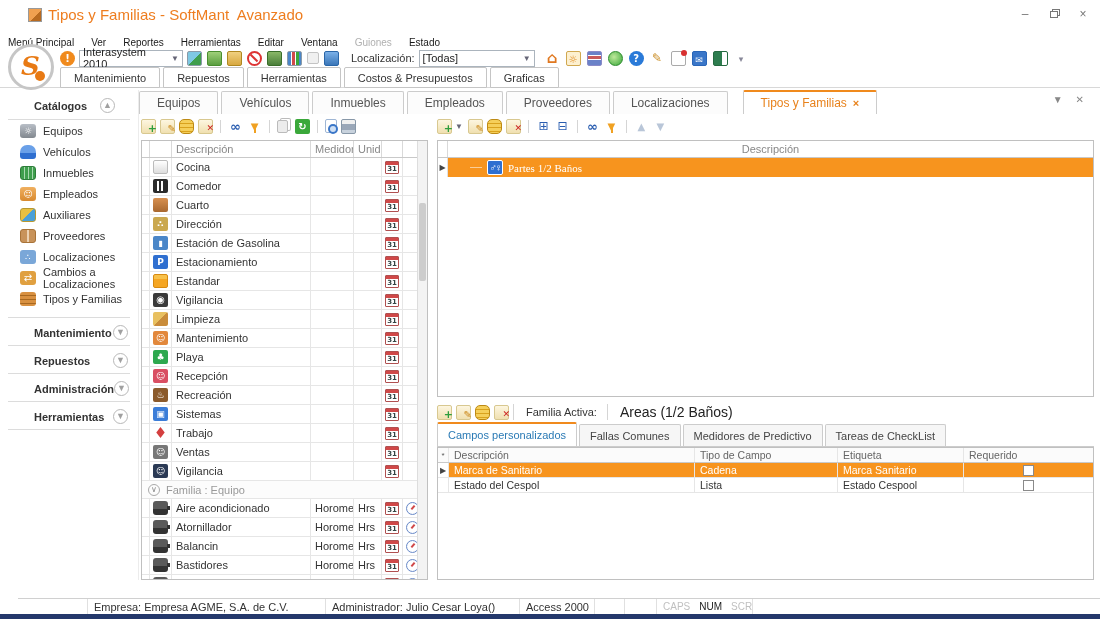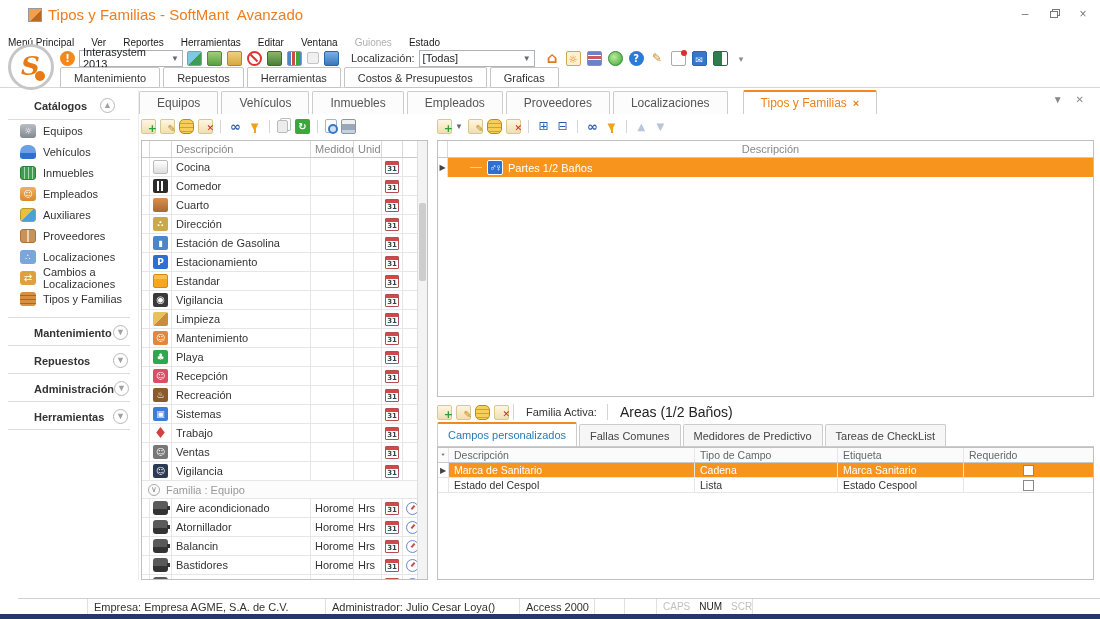--- a/index.html
+++ b/index.html
@@ -188,21 +188,21 @@
   .ri-machine::before { content:""; position:absolute; right:-2px; top:5px; width:3px; height:4px; background:#333; }
 
   
   .right-panel { position:absolute; left:437px; top:116px; width:657px; height:464px; }
   .tree-grid { top:24px; left:0; width:657px; height:257px; }
   .tree-head { display:flex; height:17px; border-bottom:1px solid #c9c9c9; font-size:11px; color:#888; }
   .tree-selcol { width:10px; border-right:1px solid #d9d9d9; }
   .tree-headlbl { flex:1; text-align:center; line-height:17px; }
   .tree-row { display:flex; height:19px; align-items:stretch; }
   .tree-row .selcell { width:10px; border-right:1px solid #e0e0e0; background:#fff; color:#444; font-size:8px; line-height:19px; text-align:center; }
-  .tree-row .rowbody { flex:1; display:flex; align-items:center; gap:5px; padding-left:22px; }
+  .tree-row .rowbody { flex:1; display:flex; align-items:center; gap:5px; padding-left:22px;font-family:Liberation Serif, serif; }
   .tree-row.selected .rowbody { background:#f7941e; color:#fff; font-size:11px; }
   .tree-dash { width:12px; height:1px; background:#ffffff88; }
   .ic-wc { width:16px; height:15px; background:#2f6fd0; border:1px solid #fff; border-radius:2px; color:#fff; font-size:10px; line-height:14px; text-align:center; letter-spacing:-2px; flex:none; }
   .ic-wc::before { content:"♂♀"; }
 
   .detail-tb { position:absolute; top:285px; left:0; display:flex; align-items:center; gap:4px; height:22px; font-size:11px; color:#333; }
   .fam-label { font-weight:normal; margin:0 6px 0 8px; }
   .fam-value { font-size:14px; color:#222; margin-left:8px; }
   .vline { width:1px; height:16px; background:#d5d5d5; }
 
@@ -258,21 +258,21 @@
     </div>
 
   <div class="logo">
       <span>S</span>
       <i></i>
     </div>
 
   <div class="toolbar">
     <span id="tb-clock"><span class="ic ic-clock"></span></span>
     <span class="combo" style="width:104px">
-      <span style="flex:1">Interasystem 2013</span>
+      <span style="flex:1">Interasystem 2010</span>
       <span class="arr">▼</span>
     </span>
     <span id="tb-left" style="display:flex;align-items:center;gap:5px">
         <span class="ic ic-image"></span>
         <span class="ic ic-users-add"></span>
         <span class="ic ic-folder-search"></span>
         <span class="ic ic-block"></span>
         <span class="ic ic-users"></span>
         <span class="ic ic-chart"></span>
         <span class="ic ic-checkbox"></span>

